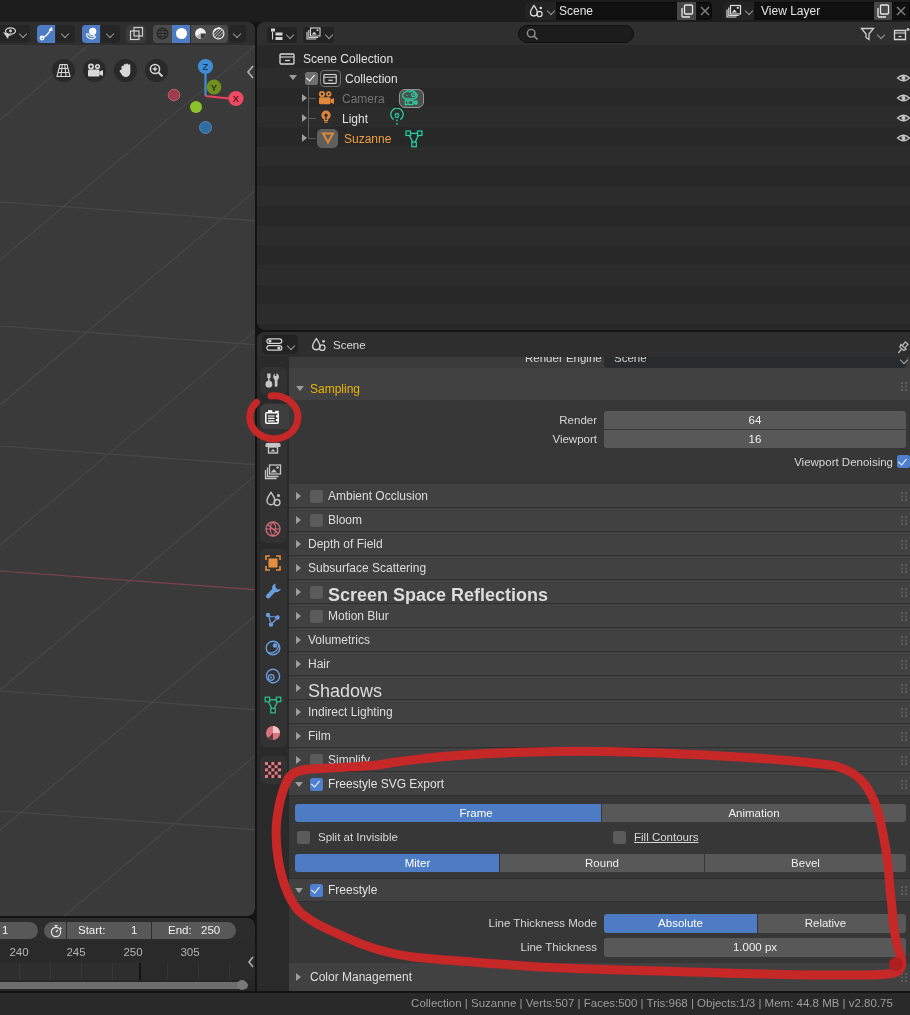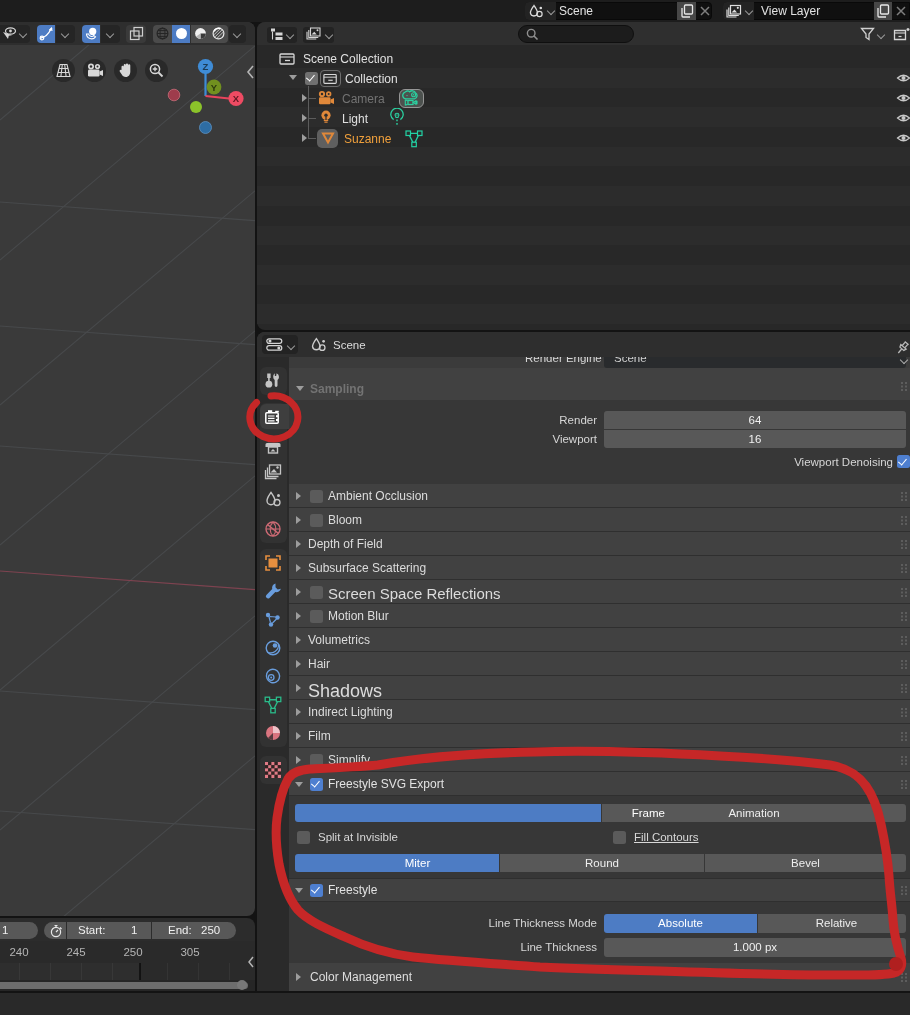--- a/index.html
+++ b/index.html
@@ -412,21 +412,21 @@
       <rect x="13.8" y="13.8" width="3.2" height="3.2" fill="#e07a85"></rect>
     </svg>
 <div class="abs" style="left:289px;top:357px;width:621px;height:11px;overflow:hidden;">
       <div class="abs" style="left:236px;top:-5px;font-size:11.5px;color:#d6d6d6;">Render Engine</div>
       <div class="abs" style="left:315px;top:-9px;width:302px;height:20px;background:#292b2d;border-radius:3px;"></div>
       <div class="abs" style="left:325px;top:-5px;font-size:11.5px;color:#d0d0d0;">Scene</div>
       <div class="chev" style="left:612px;top:0px;border-color:#aaa;"></div>
     </div>
 <div class="abs" style="left:289px;top:368px;width:621px;height:32px;background:#414141;"></div>
 <div class="trid" style="left:296px;top:386px;"></div>
-<div class="abs" style="left:310px;top:382px;font-size:12px;color:#737373;font-weight:bold;white-space:nowrap;">Sampling</div>
+<div class="abs" style="left:310px;top:382px;font-size:12px;color:#eab308;font-weight:normal;white-space:nowrap;">Sampling</div>
 <div class="grip" style="left:901px;top:382px;"></div>
 <div class="abs" style="left:289px;top:400px;width:621px;height:84px;background:#373737;"></div>
 <div class="abs" style="right:313px;top:414px;font-size:11.5px;color:#d6d6d6;white-space:nowrap;">Render</div>
 <div class="abs" style="left:604px;top:411px;width:302px;height:18px;background:#585858;border-radius:3px 3px 0 0;"></div>
 <div class="abs" style="left:604px;top:413.5px;width:302px;font-size:11.5px;color:#f0f0f0;text-align:center;white-space:nowrap;">64</div>
 <div class="abs" style="right:313px;top:433px;font-size:11.5px;color:#d6d6d6;white-space:nowrap;">Viewport</div>
 <div class="abs" style="left:604px;top:430px;width:302px;height:18px;background:#585858;border-radius:0 0 3px 3px;"></div>
 <div class="abs" style="left:604px;top:432.5px;width:302px;font-size:11.5px;color:#f0f0f0;text-align:center;white-space:nowrap;">16</div>
 <div class="abs" style="right:17px;top:456px;font-size:11.5px;color:#d6d6d6;white-space:nowrap;">Viewport Denoising</div>
 <div class="cbon" style="left:897px;top:455px;">
@@ -446,21 +446,21 @@
 <div class="trir" style="left:296px;top:540px;"></div>
 <div class="abs" style="left:308px;top:537px;font-size:12px;color:#dcdcdc;font-weight:normal;white-space:nowrap;">Depth of Field</div>
 <div class="grip" style="left:901px;top:540px;"></div>
 <div class="rowband" style="top:556px;"></div>
 <div class="trir" style="left:296px;top:564px;"></div>
 <div class="abs" style="left:308px;top:561px;font-size:12px;color:#dcdcdc;font-weight:normal;white-space:nowrap;">Subsurface Scattering</div>
 <div class="grip" style="left:901px;top:564px;"></div>
 <div class="rowband" style="top:580px;"></div>
 <div class="trir" style="left:296px;top:588px;"></div>
 <div class="cb" style="left:310px;top:585.5px;"></div>
-<div class="abs" style="left:328px;top:585px;font-size:15px;color:#dcdcdc;font-weight:normal;white-space:nowrap;text-align:right;">Screen Space Reflections</div>
+<div class="abs" style="left:328px;top:585px;font-size:18px;color:#dcdcdc;font-weight:bold;white-space:nowrap;text-align:right;">Screen Space Reflections</div>
 <div class="grip" style="left:901px;top:588px;"></div>
 <div class="rowband" style="top:604px;"></div>
 <div class="trir" style="left:296px;top:612px;"></div>
 <div class="cb" style="left:310px;top:609.5px;"></div>
 <div class="abs" style="left:328px;top:609px;font-size:12px;color:#dcdcdc;font-weight:normal;white-space:nowrap;">Motion Blur</div>
 <div class="grip" style="left:901px;top:612px;"></div>
 <div class="rowband" style="top:628px;"></div>
 <div class="trir" style="left:296px;top:636px;"></div>
 <div class="abs" style="left:308px;top:633px;font-size:12px;color:#dcdcdc;font-weight:normal;white-space:nowrap;">Volumetrics</div>
 <div class="grip" style="left:901px;top:636px;"></div>
@@ -488,21 +488,21 @@
 <div class="rowband" style="top:772px;"></div>
 <div class="trid" style="left:295px;top:782px;"></div>
 <div class="cbon" style="left:310px;top:777.5px;">
       <div class="chk"></div>
     </div>
 <div class="abs" style="left:328px;top:777px;font-size:12px;color:#e2e2e2;font-weight:normal;white-space:nowrap;">Freestyle SVG Export</div>
 <div class="grip" style="left:901px;top:780px;"></div>
 <div class="abs" style="left:289px;top:796px;width:621px;height:82px;background:#373737;"></div>
 <div class="abs" style="left:295px;top:804px;width:306px;height:18px;background:#4d7cc4;border-radius:3px 0 0 3px;"></div>
 <div class="abs" style="left:602px;top:804px;width:304px;height:18px;background:#585858;border-radius:0 3px 3px 0;"></div>
-<div class="abs" style="left:303px;top:806.5px;width:362px;font-size:11.5px;color:#fff;text-align:right;white-space:nowrap;">Frame</div>
+<div class="abs" style="left:295px;top:806.5px;width:362px;font-size:11.5px;color:#fff;text-align:center;white-space:nowrap;">Frame</div>
 <div class="abs" style="left:602px;top:806.5px;width:304px;font-size:11.5px;color:#eee;text-align:center;white-space:nowrap;">Animation</div>
 <div class="cb" style="left:297px;top:831px;"></div>
 <div class="abs" style="left:318px;top:831px;font-size:11.5px;color:#d8d8d8;font-weight:normal;white-space:nowrap;">Split at Invisible</div>
 <div class="cb" style="left:613px;top:831px;"></div>
 <div class="abs" style="left:634px;top:831px;font-size:11.5px;color:#d8d8d8;font-weight:normal;white-space:nowrap;text-decoration:underline;">Fill Contours</div>
 <div class="abs" style="left:295px;top:854px;width:204px;height:18px;background:#4d7cc4;border-radius:3px 0 0 3px;"></div>
 <div class="abs" style="left:500px;top:854px;width:204px;height:18px;background:#585858;"></div>
 <div class="abs" style="left:705px;top:854px;width:201px;height:18px;background:#585858;border-radius:0 3px 3px 0;"></div>
 <div class="abs" style="left:295px;top:856.5px;width:245px;font-size:11.5px;color:#fff;text-align:center;white-space:nowrap;">Miter</div>
 <div class="abs" style="left:500px;top:856.5px;width:204px;font-size:11.5px;color:#eee;text-align:center;white-space:nowrap;">Round</div>
@@ -512,21 +512,21 @@
 <div class="cbon" style="left:310px;top:883.5px;">
       <div class="chk"></div>
     </div>
 <div class="abs" style="left:328px;top:883px;font-size:12px;color:#e2e2e2;font-weight:normal;white-space:nowrap;">Freestyle</div>
 <div class="grip" style="left:901px;top:886px;"></div>
 <div class="abs" style="left:289px;top:902px;width:621px;height:61px;background:#373737;"></div>
 <div class="abs" style="right:313px;top:917px;font-size:11.5px;color:#d6d6d6;white-space:nowrap;">Line Thickness Mode</div>
 <div class="abs" style="left:604px;top:914px;width:153px;height:19px;background:#4d7cc4;border-radius:3px 0 0 3px;"></div>
 <div class="abs" style="left:758px;top:914px;width:148px;height:19px;background:#585858;border-radius:0 3px 3px 0;"></div>
 <div class="abs" style="left:604px;top:917px;width:153px;font-size:11.5px;color:#fff;text-align:center;white-space:nowrap;">Absolute</div>
-<div class="abs" style="left:758px;top:917px;width:135px;font-size:11.5px;color:#eee;text-align:center;white-space:nowrap;padding-left:11px;">Relative</div>
+<div class="abs" style="left:758px;top:917px;width:135px;font-size:11.5px;color:#eee;text-align:center;white-space:nowrap;">Relative</div>
 <div class="abs" style="right:313px;top:941px;font-size:11.5px;color:#d6d6d6;white-space:nowrap;">Line Thickness</div>
 <div class="abs" style="left:604px;top:938px;width:302px;height:19px;background:#585858;border-radius:3px;"></div>
 <div class="abs" style="left:604px;top:941px;width:302px;font-size:11.5px;color:#f0f0f0;text-align:center;white-space:nowrap;">1.000 px</div>
 <div class="abs" style="left:289px;top:963px;width:621px;height:28px;background:#414141;"></div>
 <div class="trir" style="left:296px;top:973px;"></div>
 <div class="abs" style="left:310px;top:970px;font-size:12px;color:#dedede;font-weight:normal;white-space:nowrap;">Color Management</div>
 <div class="grip" style="left:901px;top:973px;"></div>
 <div class="abs" style="left:0;top:918px;width:255px;height:73px;background:#2c2c2c;border-radius:0 8px 8px 0;overflow:hidden;"></div>
 <div class="abs" style="left:0;top:941px;width:255px;height:22px;background:#2a2a2a;"></div>
 <div class="abs" style="left:0;top:963px;width:255px;height:17px;background:#2e2e2e;"></div>
@@ -557,17 +557,18 @@
 <div class="abs" style="left:198px;top:963px;width:1px;height:17px;background:#383838;"></div>
 <div class="abs" style="left:229px;top:963px;width:1px;height:17px;background:#383838;"></div>
 <div class="abs" style="left:139px;top:963px;width:1.5px;height:17px;background:#141414;"></div>
 <div class="abs" style="left:140px;top:963px;width:115px;height:17px;background:rgba(0,0,0,0.07);"></div>
 <div class="abs" style="left:-6px;top:981.5px;width:254px;height:7px;background:#6d6d6d;border-radius:3.5px;"></div>
 <div class="abs" style="left:237px;top:980px;width:10px;height:10px;background:#787878;border-radius:50%;"></div>
 <svg class="abs" style="left:247px;top:955px;" width="8" height="14" viewBox="0 0 8 14">
 <path d="M6 2 L2 7 L6 12" fill="none" stroke="#b5b5b5" stroke-width="1.5"></path>
     </svg>
 <div class="abs" style="left:0;top:993px;width:910px;height:22px;background:#292929;"></div>
+<div class="abs" style="left:394px;top:997px;width:516px;font-size:11.5px;color:#9d9d9d;text-align:center;white-space:nowrap;">Collection | Suzanne | Verts:507 | Faces:500 | Tris:968 | Objects:1/3 | Mem: 44.8 MB | v2.80.75</div>
 <svg class="abs" style="left:0;top:0;pointer-events:none;" width="910" height="1015" viewBox="0 0 910 1015">
 <path d="M271 396 A 24 21.5 0 1 1 256.5 402.5" fill="none" stroke="#c62727" stroke-width="7" stroke-linecap="round"></path>
 <path d="M378 765 C 425 757 475 753 535 752 C 590 750 650 752 720 756 C 760 758 800 761 830 765 C 848 768 858 775 866 786 C 874 797 878 810 881 824 C 886 847 888 862 889 876 C 890 893 892 904 893 920 C 894 935 897 946 901 958 C 903 965 901 971 894 973 C 880 976 860 975 833 975 C 790 975 720 973 660 971 C 620 970 580 969 540 967 C 500 964 450 961 413 957 C 390 954 366 947 345 937 C 327 929 308 921 298 910 C 288 898 283 884 279 864 C 276 846 275 834 277 818 C 279 803 282 790 288 779 C 292 772 300 770 310 769 C 332 768 356 767 378 765 Z" fill="none" stroke="#c62727" stroke-width="9" stroke-linecap="round" stroke-linejoin="round"></path>
 <circle cx="896" cy="964" r="7" fill="#b01f1f"></circle>
 </svg>
 </div>
 </body></html>

